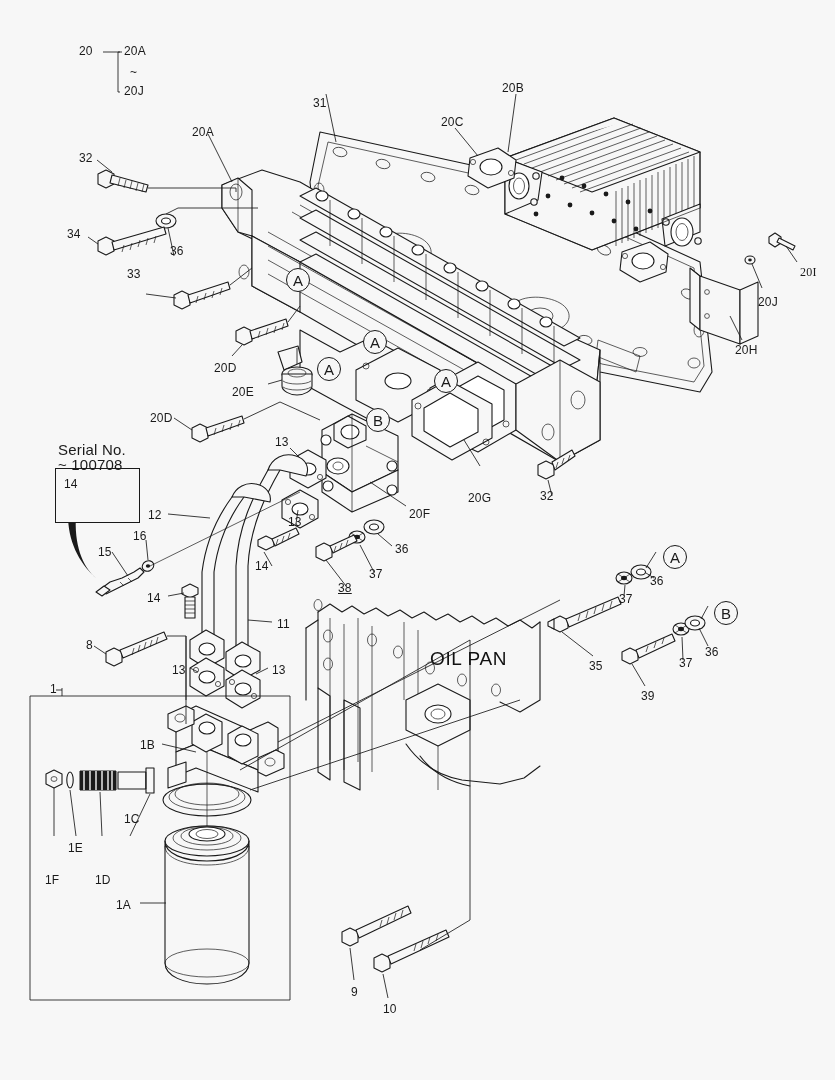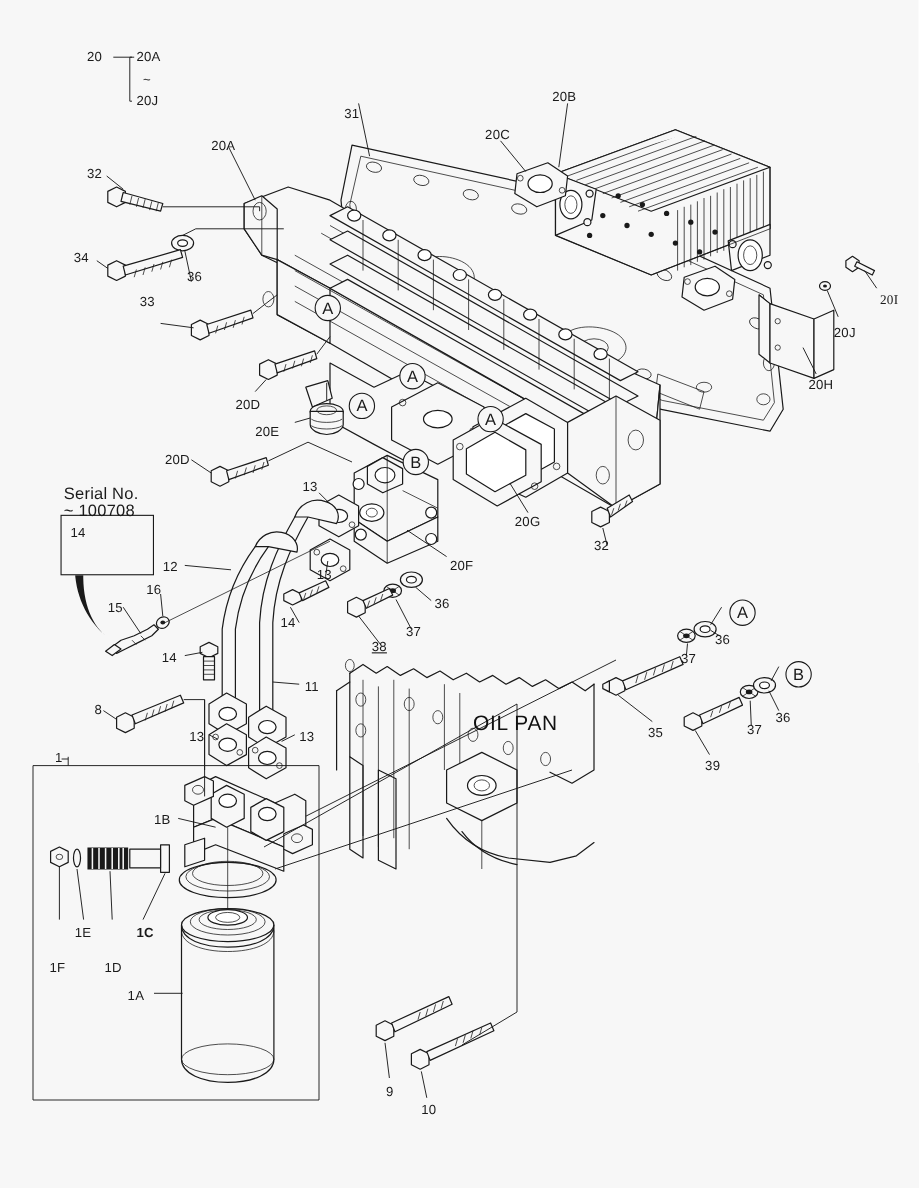--- a/index.html
+++ b/index.html
@@ -768,21 +768,21 @@
       <div class="lbl" style="left: 67px; top: 228px;">34</div>
       <div class="lbl" style="left: 170px; top: 245px;">36</div>
       <div class="lbl" style="left: 127px; top: 268px;">33</div>
       <div class="lbl" style="left: 800px; top: 266px; font-family: Liberation Serif, serif;">20I</div>
       <div class="lbl" style="left: 758px; top: 296px;">20J</div>
       <div class="lbl" style="left: 735px; top: 344px;">20H</div>
       <div class="lbl" style="left: 214px; top: 362px;">20D</div>
       <div class="lbl" style="left: 232px; top: 386px;">20E</div>
       <div class="lbl" style="left: 150px; top: 412px;">20D</div>
       <div class="lbl" style="left: 275px; top: 436px;">13</div>
-      <div class="lbl" style="left: 468px; top: 468px;">20G</div>
+      <div class="lbl" style="left: 468px; top: 492px;">20G</div>
       <div class="lbl" style="left: 64px; top: 478px;">14</div>
       <div class="lbl" style="left: 148px; top: 509px;">12</div>
       <div class="lbl" style="left: 288px; top: 516px;">13</div>
       <div class="lbl" style="left: 409px; top: 508px;">20F</div>
       <div class="lbl" style="left: 540px; top: 490px;">32</div>
       <div class="lbl" style="left: 133px; top: 530px;">16</div>
       <div class="lbl" style="left: 395px; top: 543px;">36</div>
       <div class="lbl" style="left: 98px; top: 546px;">15</div>
       <div class="lbl" style="left: 369px; top: 568px;">37</div>
       <div class="lbl" style="left: 338px; top: 582px; text-decoration: underline;">38</div>
@@ -796,21 +796,21 @@
       <div class="lbl" style="left: 589px; top: 660px;">35</div>
       <div class="lbl" style="left: 86px; top: 639px;">8</div>
       <div class="lbl" style="left: 172px; top: 664px;">13</div>
       <div class="lbl" style="left: 272px; top: 664px;">13</div>
       <div class="lbl" style="left: 641px; top: 690px;">39</div>
       <div class="lbl" style="left: 50px; top: 683px;">1</div>
       <div class="lbl" style="left: 140px; top: 739px;">1B</div>
       <div class="lbl" style="left: 45px; top: 842px; margin-top: 32px;">1F</div>
       <div class="lbl" style="left: 68px; top: 842px;">1E</div>
       <div class="lbl" style="left: 95px; top: 842px; margin-top: 32px;">1D</div>
-      <div class="lbl" style="left: 124px; top: 842px; font-weight: bold;">1C</div>
+      <div class="lbl" style="left: 124px; top: 813px;">1C</div>
       <div class="lbl" style="left: 116px; top: 899px;">1A</div>
       <div class="lbl" style="left: 351px; top: 986px;">9</div>
       <div class="lbl" style="left: 383px; top: 1003px;">10</div>
     </div>
 
   <div id="marker-layer">
       <div class="cmark" style="left: 286px; top: 268px;">A</div>
       <div class="cmark" style="left: 317px; top: 357px;">A</div>
       <div class="cmark" style="left: 363px; top: 330px;">A</div>
       <div class="cmark" style="left: 434px; top: 369px;">A</div>

